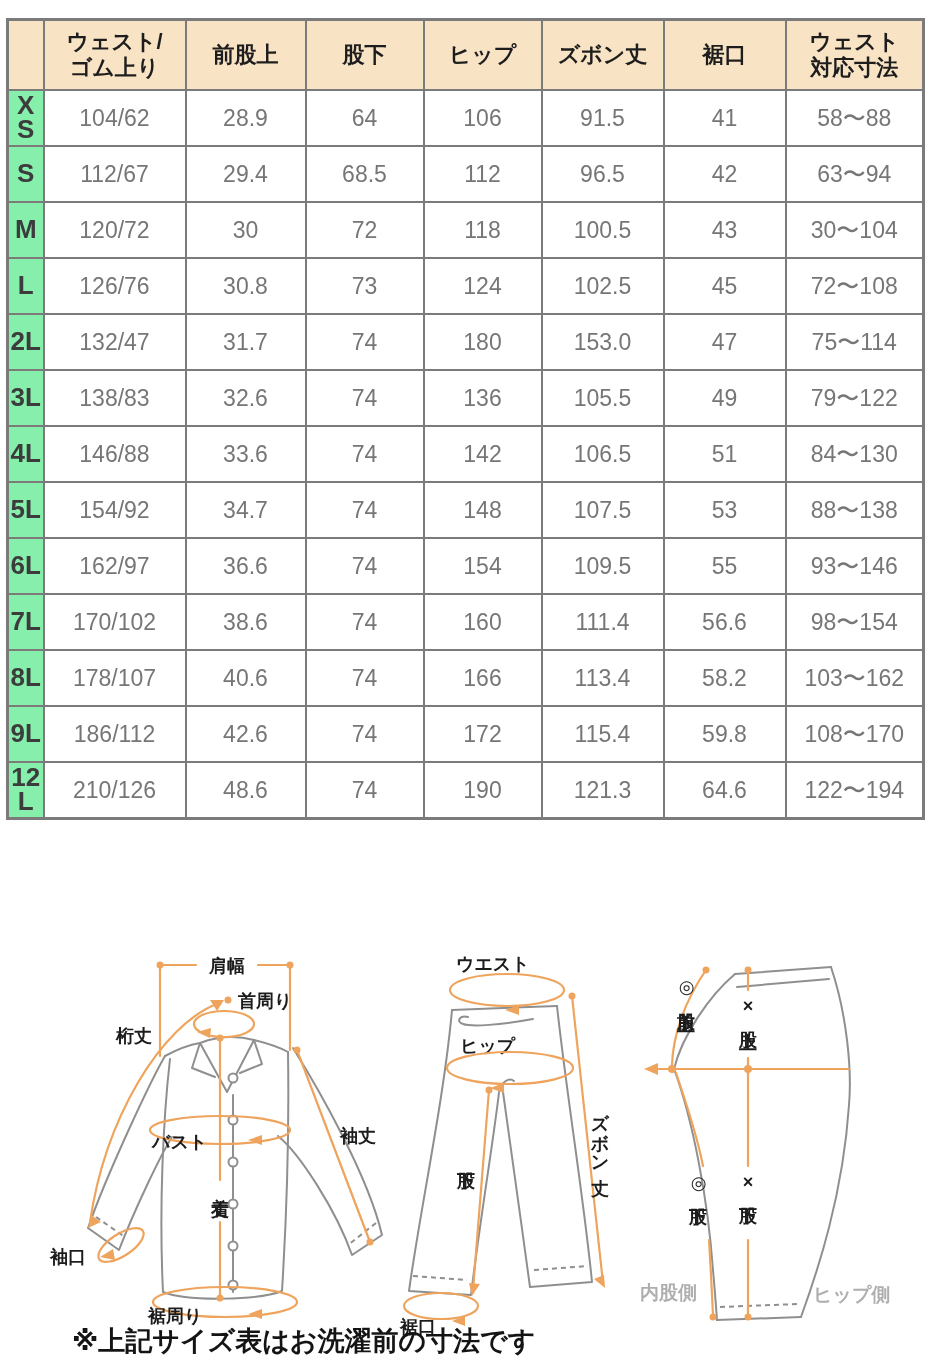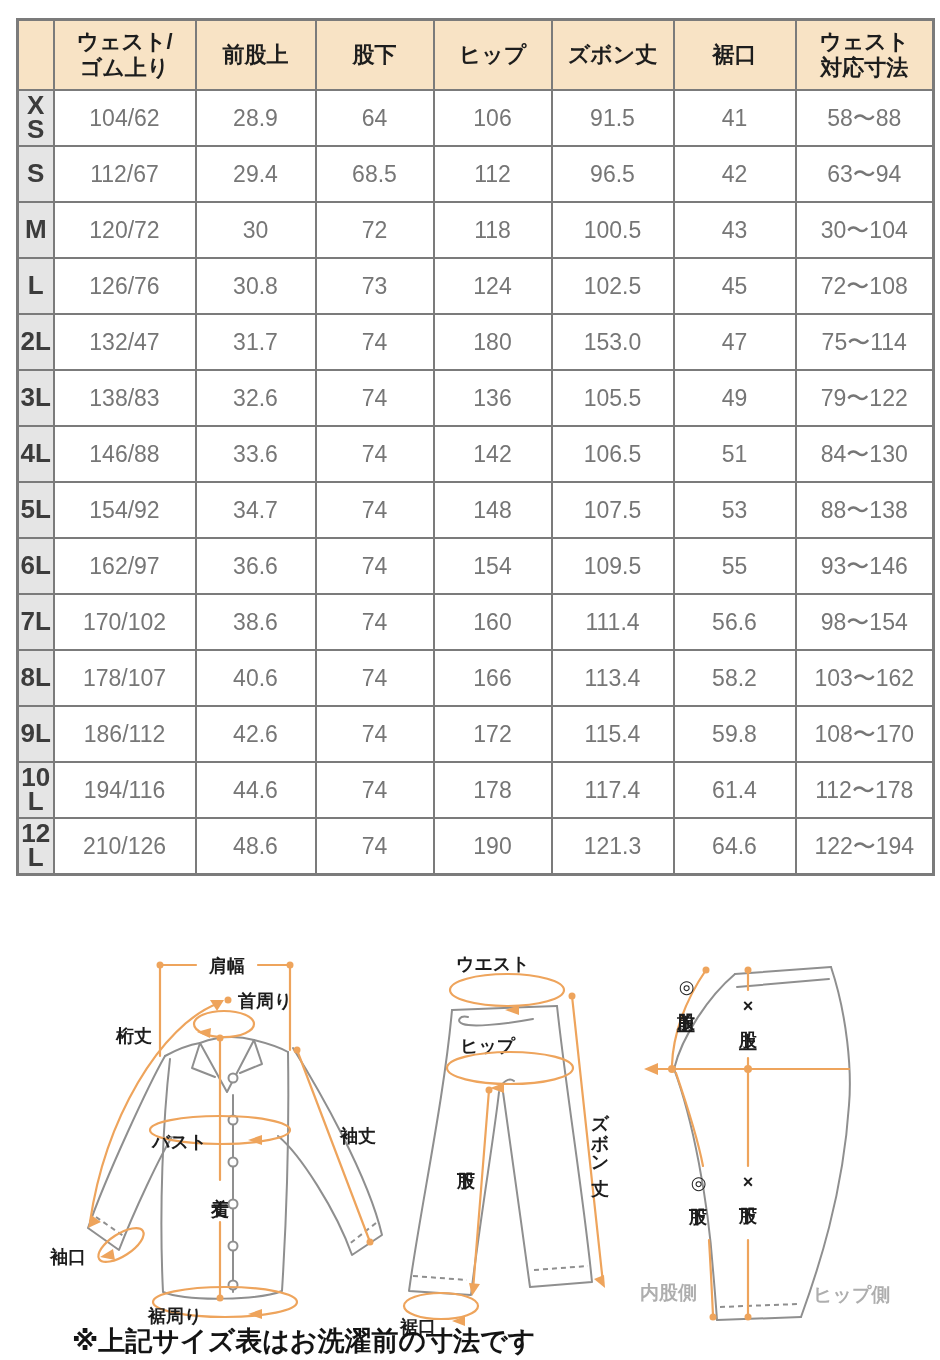--- a/index.html
+++ b/index.html
@@ -2,34 +2,34 @@
 <html><head>
 <meta charset="utf-8">
 <style>
   html,body{margin:0;padding:0;}
   body{
     width:940px;height:1360px;background:#ffffff;position:relative;
     font-family:"Liberation Sans","DejaVu Sans",sans-serif;
   }
   
   table.size-table{
-    position:absolute;left:16px;top:18px;width:916px;
+    position:absolute;left:6px;top:18px;width:916px;
     border-collapse:collapse;table-layout:fixed;
     border:3px solid #7b7b7b;
     padding-left:30px;
   }
   .size-table th,.size-table td{
     border:2px solid #7b7b7b;text-align:center;vertical-align:middle;padding:0;
   }
   .size-table thead th{
     background:#f8e3c5;height:68px;font-size:22px;font-weight:bold;
     color:#1d1d1d;white-space:pre-line;line-height:1.18;
   }
   .size-table tbody th{
-    background:#e5e5e5;font-size:26px;font-weight:bold;color:#3c3c3c;
+    background:#86efac;font-size:26px;font-weight:bold;color:#3c3c3c;
     word-break:break-all;line-height:0.92;
   }
   .size-table tbody td{
     height:54px;font-size:23px;color:#767676;background:#ffffff;
   }
   
   svg.diagrams{position:absolute;left:0;top:940px;}
   .garment{fill:none;stroke:#8f8f8f;stroke-width:2;stroke-linecap:round;stroke-linejoin:round;}
   .gdash{fill:none;stroke:#8f8f8f;stroke-width:2;stroke-dasharray:5 4;}
   .btn{fill:#ffffff;stroke:#8f8f8f;stroke-width:2;}
@@ -200,30 +200,20 @@
       <th>9L</th>
       <td>186/112</td>
       <td>42.6</td>
       <td>74</td>
       <td>172</td>
       <td>115.4</td>
       <td>59.8</td>
       <td>108〜170</td>
     </tr>
 
-    <tr>
-      <th>10L</th>
-      <td>194/116</td>
-      <td>44.6</td>
-      <td>74</td>
-      <td>178</td>
-      <td>117.4</td>
-      <td>61.4</td>
-      <td>112〜178</td>
-    </tr>
 
 
     <tr>
       <th>12L</th>
       <td>210/126</td>
       <td>48.6</td>
       <td>74</td>
       <td>190</td>
       <td>121.3</td>
       <td>64.6</td>

